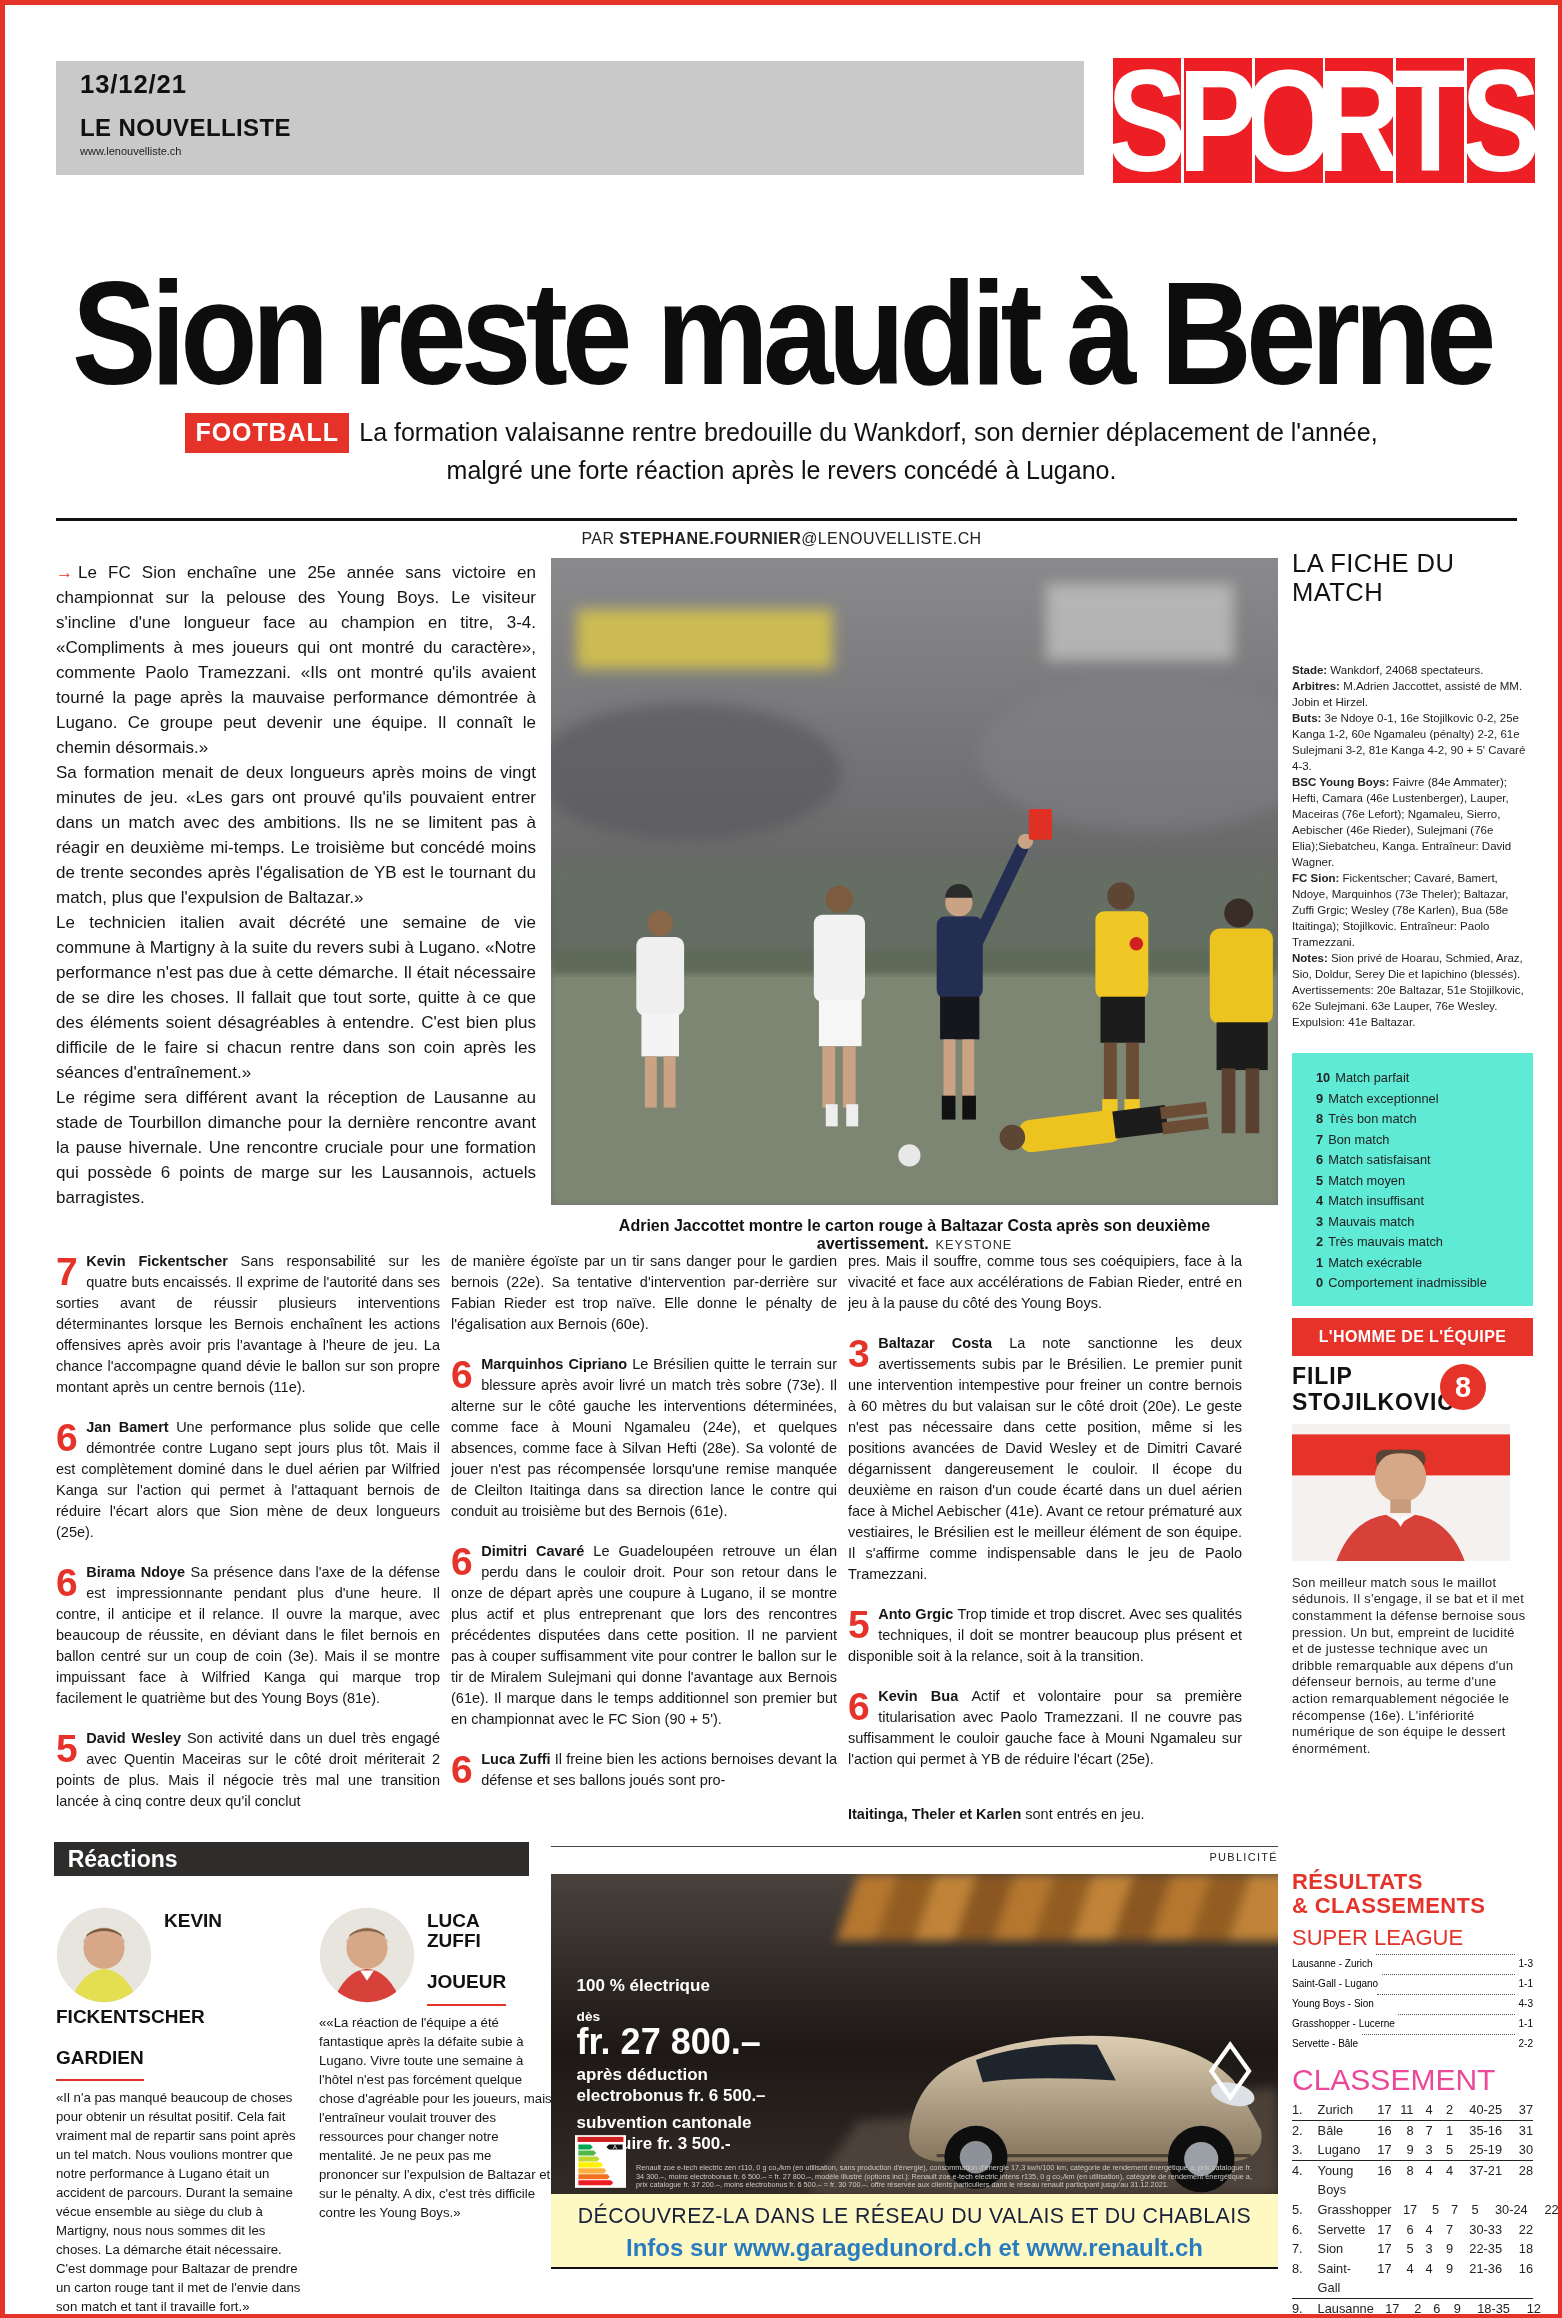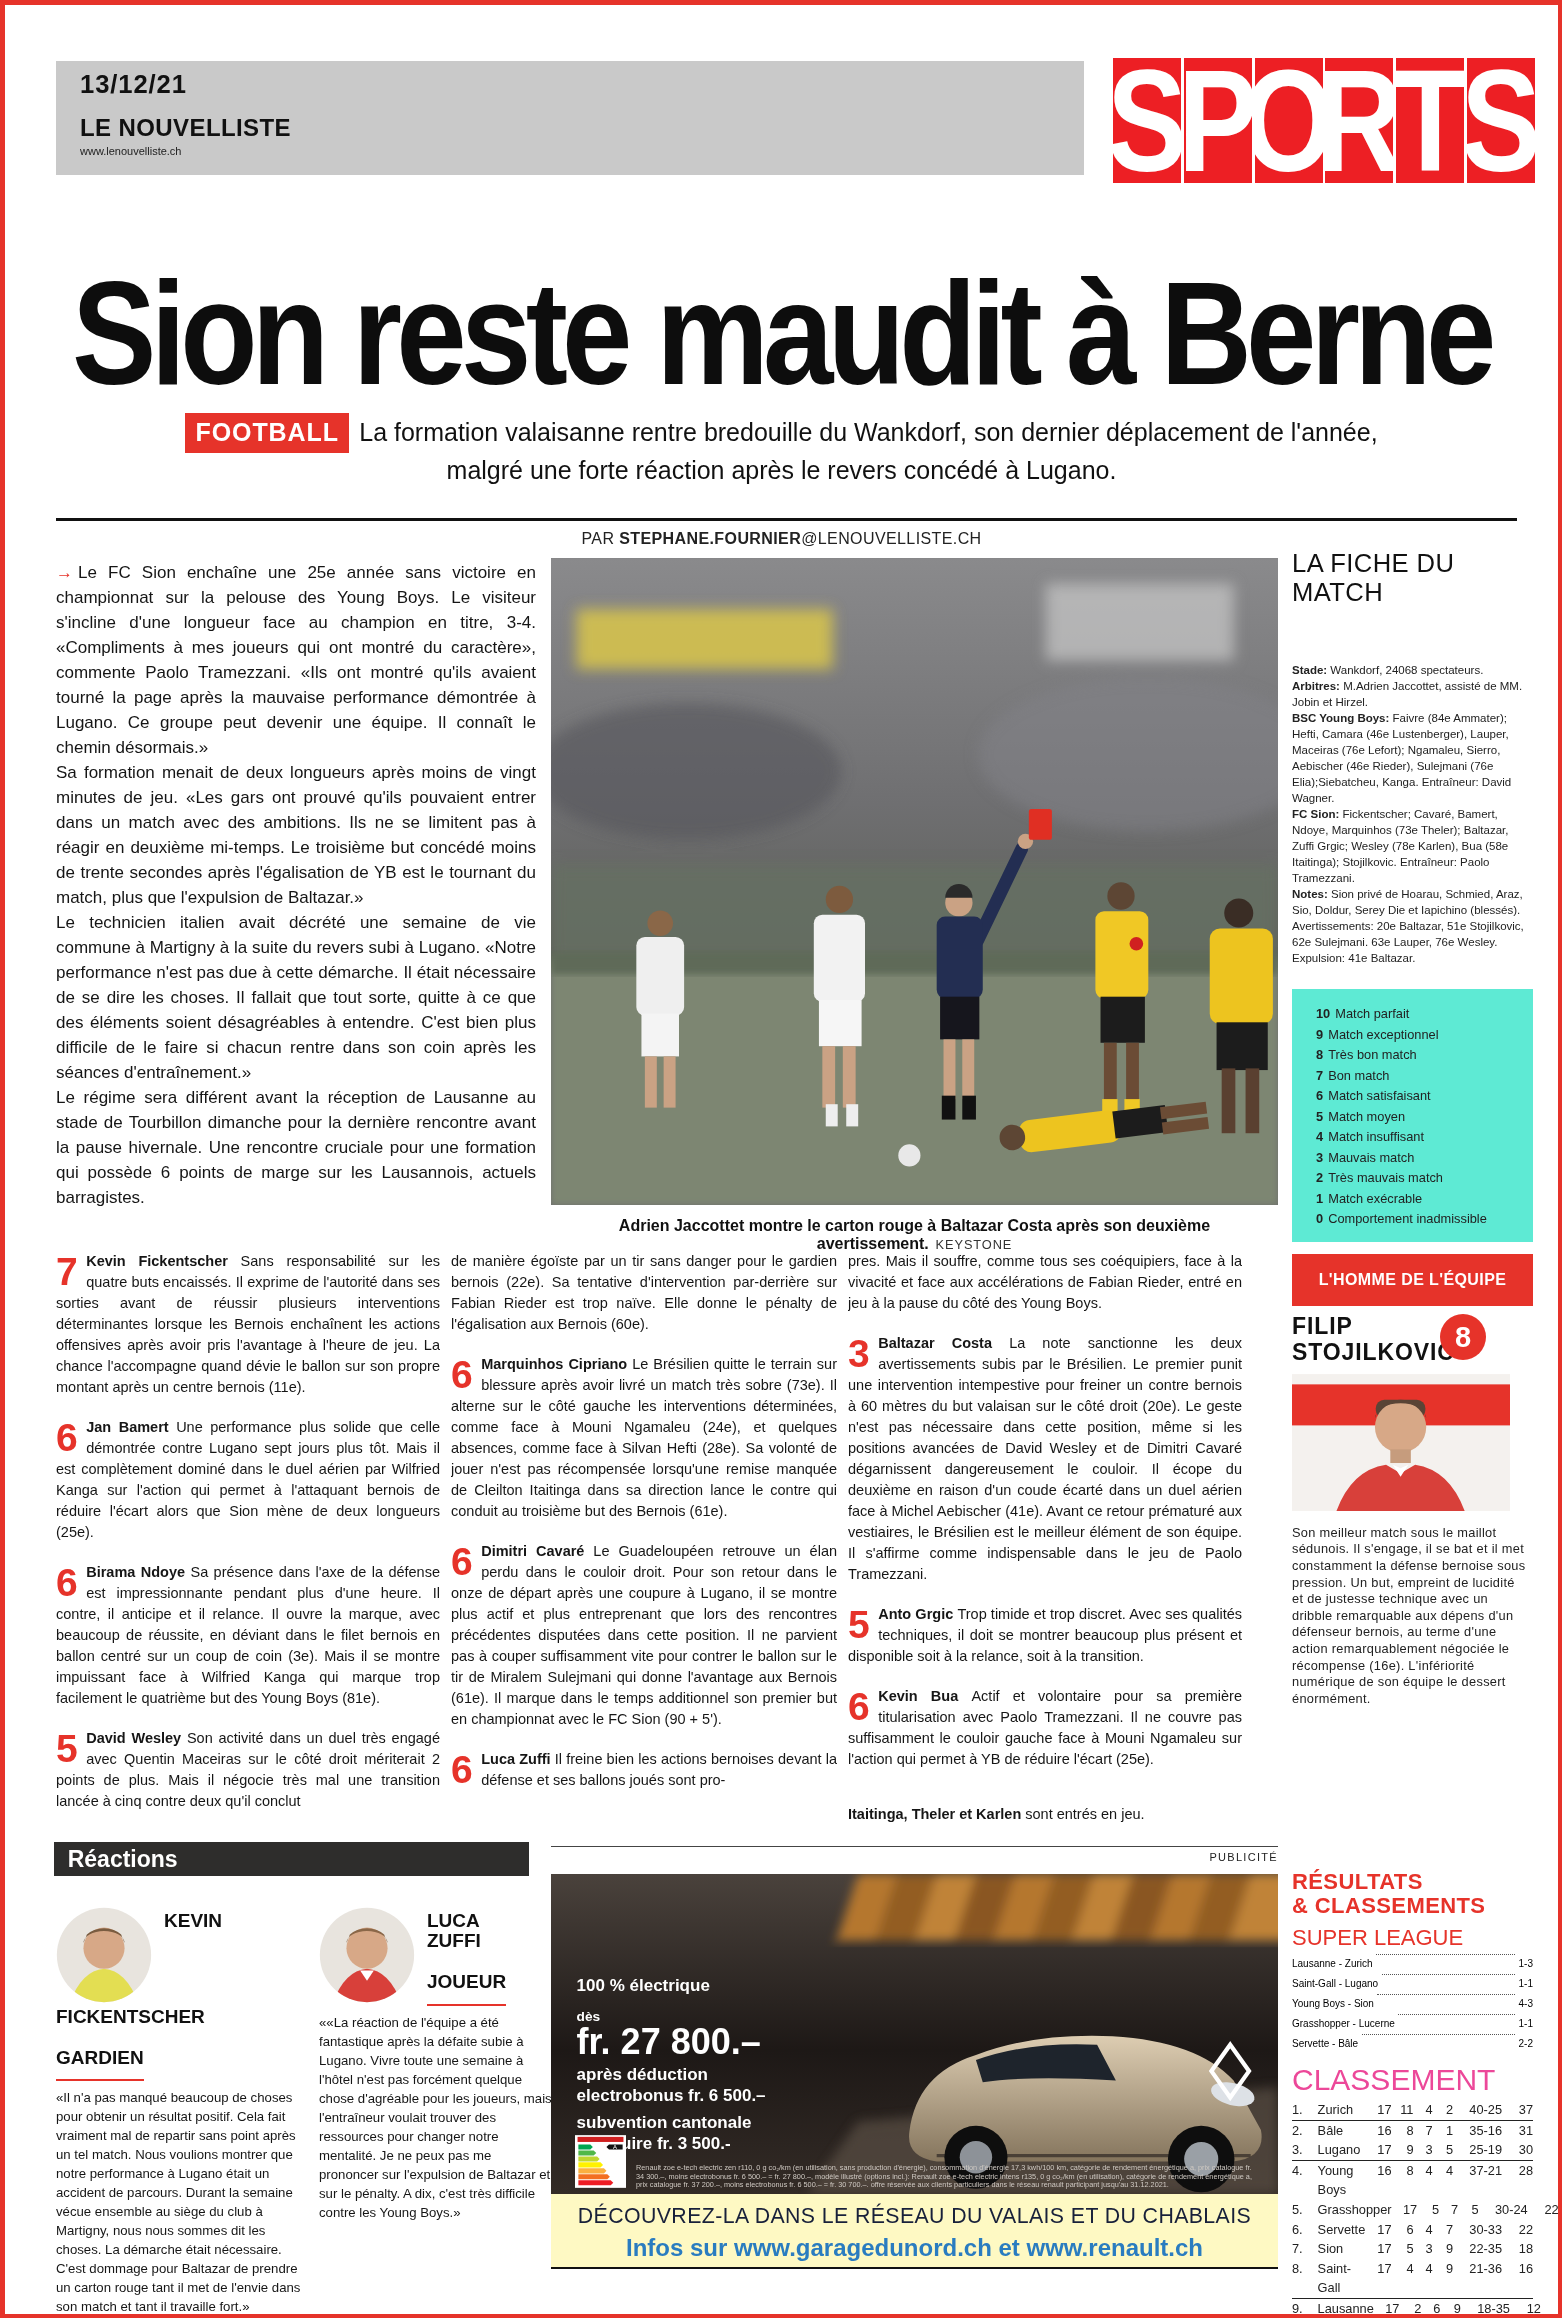--- a/index.html
+++ b/index.html
@@ -41,21 +41,21 @@
   .scorerow{display:flex;align-items:center;height:18px;color:#fff;font-weight:700;font-size:12.8px;padding:0 6.8px;}
   .sr-goals{width:22px;}
   .sr-team{flex:1;}
   .fdet{margin:0;font-size:11.5px;line-height:16px;color:#222;}
   .fdet:first-of-type{margin-top:8.5px;}
   .fdet b{font-weight:700;}
   .fdet b::after{content:" ";}
   .legend{background:#5eead4;margin-top:23px;padding:15.4px 8.5px 12px 24px;}
   .litem{font-size:12.8px;line-height:20.5px;color:#222;}
   .litem b{margin-right:5.1px;}
-  .man-banner{margin-top:12px;background:#e6332a;color:#fff;font-weight:700;font-size:16px;text-align:center;letter-spacing:0.4px;padding:17px 0;}
+  .man-banner{margin-top:12px;background:#e6332a;color:#fff;font-weight:700;font-size:16px;text-align:center;letter-spacing:0.4px;padding:10px 0;}
   .man-namerow{position:relative;margin-top:8.5px;height:55px;}
   .man-name{font-size:23px;font-weight:700;line-height:25.6px;letter-spacing:0.9px;color:#111;}
   .man-score{position:absolute;right:47px;top:0;width:46px;height:46px;border-radius:50%;background:#e6332a;color:#fff;
              font-size:29px;font-weight:700;display:flex;align-items:center;justify-content:center;}
   .man-photo{margin-top:5.1px;width:218px;height:137px;}
   .man-text{margin-top:13.7px;font-size:12.8px;line-height:16.6px;letter-spacing:0.3px;color:#222;width:237px;}
 
   
   .rcol{position:absolute;top:1246px;}
   #rcol1{left:51px;width:384px;}
@@ -263,20 +263,21 @@
           <span class="sr-team">FC SION</span>
           <span class="sr-half">(2)</span>
         </div>
       </div>
     <div>
 
         <p class="fdet"><b>Stade:</b><span>Wankdorf, 24068 spectateurs.</span></p>
 
         <p class="fdet"><b>Arbitres:</b><span>M.Adrien Jaccottet, assisté de MM. Jobin et Hirzel.</span></p>
 
+        <p class="fdet"><b>Buts:</b><span>3e Ndoye 0-1, 16e Stojilkovic 0-2, 25e Kanga 1-2, 60e Ngamaleu (pénalty) 2-2, 61e Sulejmani 3-2, 81e Kanga 4-2, 90 + 5' Cavaré 4-3.</span></p>
 
         <p class="fdet"><b>BSC Young Boys:</b><span>Faivre (84e Ammater); Hefti, Camara (46e Lustenberger), Lauper, Maceiras (76e Lefort); Ngamaleu, Sierro, Aebischer (46e Rieder), Sulejmani (76e Elia);Siebatcheu, Kanga. Entraîneur: David Wagner.</span></p>
 
         <p class="fdet"><b>FC Sion:</b><span>Fickentscher; Cavaré, Bamert, Ndoye, Marquinhos (73e Theler); Baltazar, Zuffi Grgic; Wesley (78e Karlen), Bua (58e Itaitinga); Stojilkovic. Entraîneur: Paolo Tramezzani.</span></p>
 
         <p class="fdet"><b>Notes:</b><span>Sion privé de Hoarau, Schmied, Araz, Sio, Doldur, Serey Die et Iapichino (blessés). Avertissements: 20e Baltazar, 51e Stojilkovic, 62e Sulejmani. 63e Lauper, 76e Wesley. Expulsion: 41e Baltazar.</span></p>
       </div>
     <div class="legend">
 
         <div class="litem"><b>10</b><span>Match parfait</span></div>

